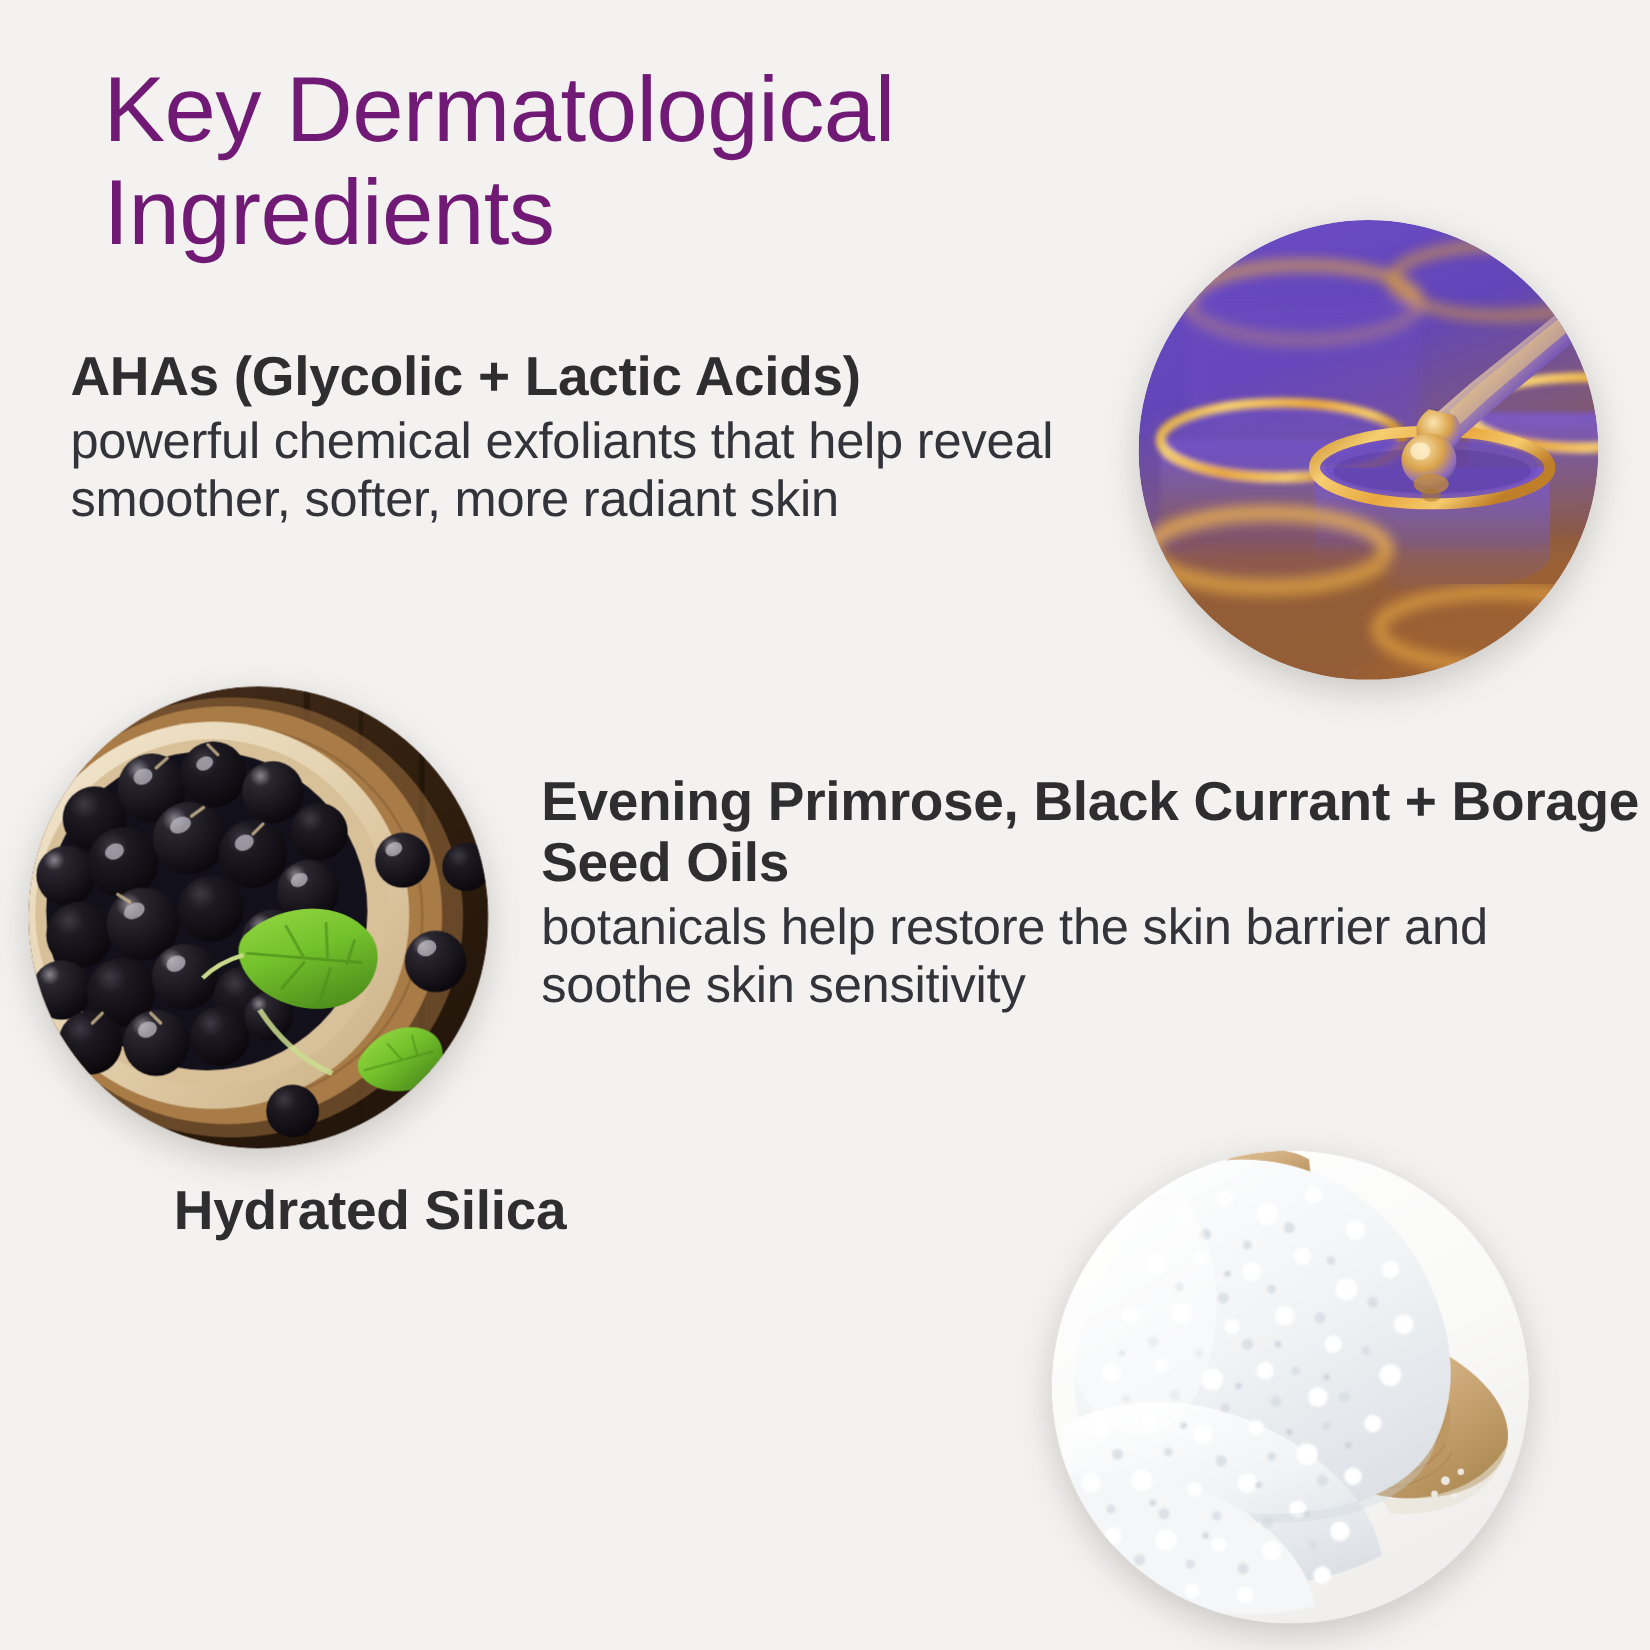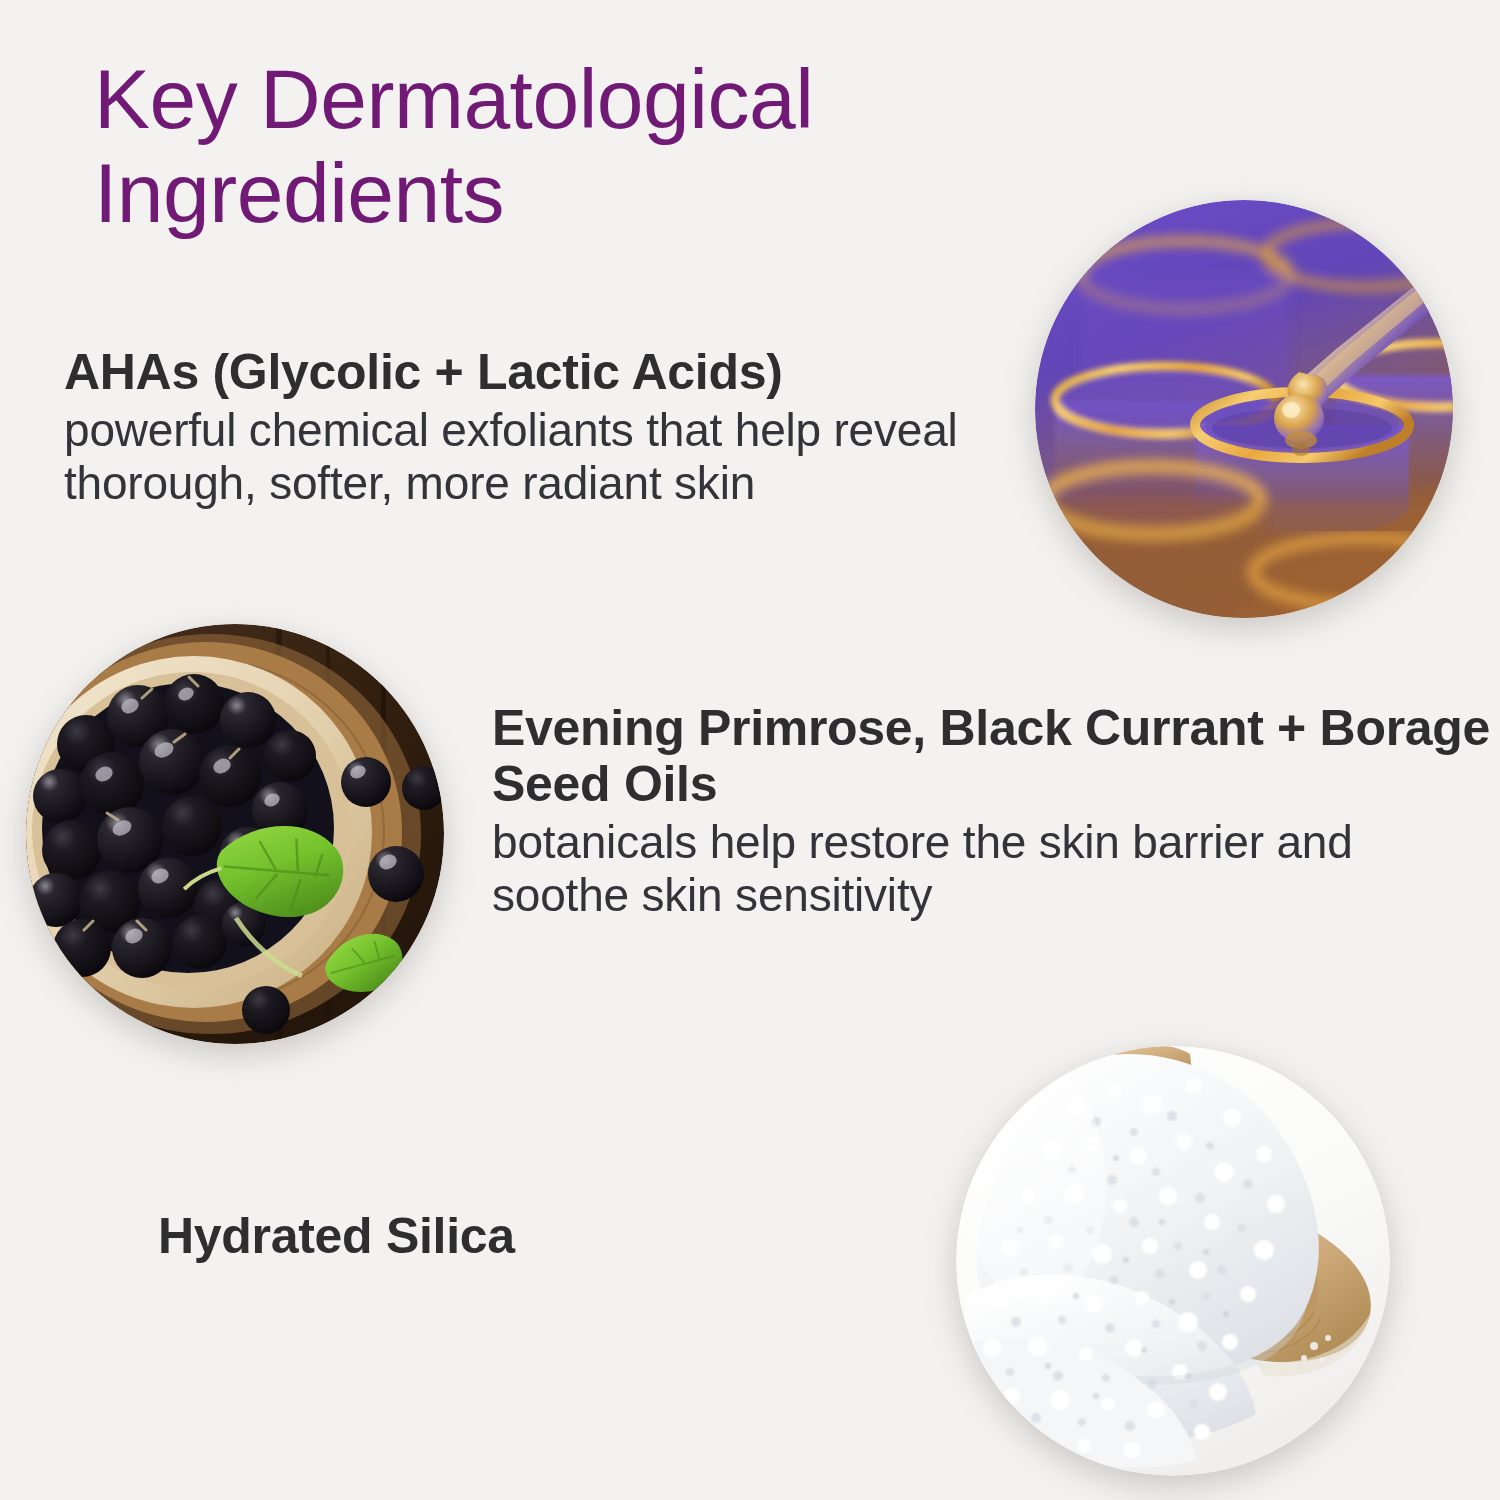--- a/index.html
+++ b/index.html
@@ -36,23 +36,23 @@
   .block .body{
     color:#33333A;
     font-weight:400;
     font-size:46px;
     line-height:1.16;
     letter-spacing:-0.2px;
     margin-top:4px;
   }
 
   
-  #block-aha   { left:64px;  top:344px;  width:980px; }
+  #block-aha   { left:64px;  top:314px;  width:980px; }
   #block-oils  { left:492px; top:700px;  width:1000px; }
-  #block-silica{ left:158px; top:1208px; width:830px; }
+  #block-silica{ left:158px; top:1072px; width:830px; }
 
   
   .photo{
     position:absolute;
     border-radius:50%;
     overflow:hidden;
     filter:drop-shadow(0 10px 16px rgba(60,45,35,0.22));
   }
   .photo > svg{ display:block; width:100%; height:100%; border-radius:50%; }
 
@@ -60,21 +60,21 @@
   #photo-currant{ left:26px;   top:624px;  width:418px; height:420px; }
   #photo-silica { left:956px;  top:1046px; width:434px; height:430px; }
 </style>
 </head>
 <body>
 
 <h1 class="page-title">Key Dermatological Ingredients</h1>
 
 <div class="block" id="block-aha">
   <div class="head">AHAs (Glycolic + Lactic Acids)</div>
-  <div class="body">powerful chemical exfoliants that help reveal thorough, softer, more radiant skin</div>
+  <div class="body">powerful chemical exfoliants that help reveal smoother, softer, more radiant skin</div>
 </div>
 
 <div class="photo" id="photo-lab">
   <svg viewBox="0 0 418 418" xmlns="http://www.w3.org/2000/svg" aria-hidden="true">
     <defs>
       <linearGradient id="labBg" x1="0" y1="0" x2="0.35" y2="1">
         <stop offset="0%" stop-color="#6C4CC8"></stop>
         <stop offset="38%" stop-color="#6246B8"></stop>
         <stop offset="62%" stop-color="#7C5780"></stop>
         <stop offset="82%" stop-color="#8A5A48"></stop>

